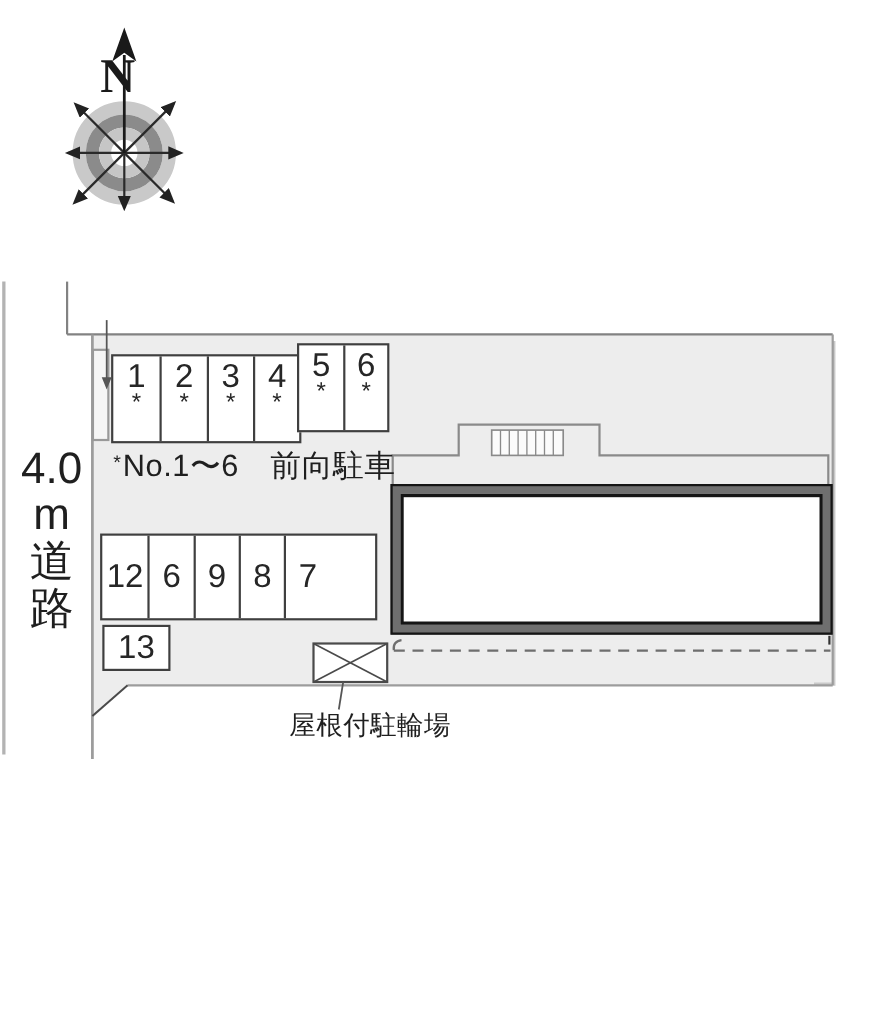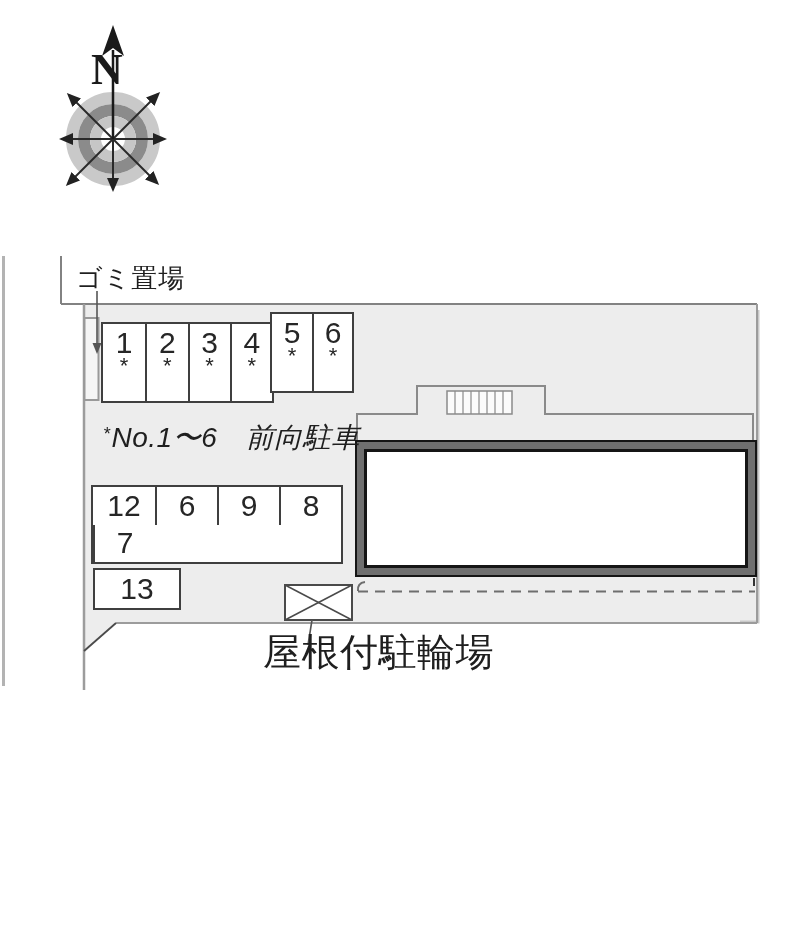--- a/index.html
+++ b/index.html
@@ -17,41 +17,41 @@
   .stall-cell{
     display:flex;flex-direction:column;align-items:center;justify-content:flex-start;
     border-left:2px solid #3f3f3f;padding-top:3px;box-sizing:border-box;
   }
   .stall-cell:first-child{border-left:none;}
   .stall-cell.center{justify-content:center;padding-top:0;}
   .stall-num{font-size:30px;line-height:32px;color:#262626;}
   .stall-star{font-size:22px;line-height:14px;height:14px;color:#262626;}
   .group-a{left:101px;top:322px;width:173px;height:81px;grid-template-columns:repeat(4,1fr);}
   .group-b{left:270px;top:312px;width:84px;height:81px;grid-template-columns:repeat(2,1fr);}
-  .group-c{left:91px;top:485px;width:252px;height:79px;grid-template-columns:repeat(4,1fr);}
-  .group-d{left:93px;top:568px;width:88px;height:42px;grid-template-columns:1fr;}
+  .group-c{left:91px;top:485px;width:252px;height:79px;grid-template-columns:repeat(6,1fr);}
+  .group-d{left:93px;top:568px;width:62px;height:42px;grid-template-columns:1fr;}
   
   .building{
     position:absolute;left:355px;top:440px;width:402px;height:137px;
     background:#6f6f6f;border:2.5px solid #151515;box-sizing:border-box;
   }
   .building-inner{
     position:absolute;left:7px;top:7px;right:7px;bottom:7px;
     background:#ffffff;border:3.5px solid #151515;box-sizing:border-box;
   }
   
   .lbl{position:absolute;white-space:nowrap;color:#1f1f1f;}
   .garbage-lbl{left:76px;top:261px;font-size:26px;letter-spacing:1px;}
   .road-lbl{
     left:14px;top:405px;width:66px;text-align:center;
     font-size:40px;line-height:1.06;white-space:pre-line;
   }
-  .note-lbl{left:103px;top:419px;font-size:28px;letter-spacing:0.5px;font-style:italic;}
+  .note-lbl{left:103px;top:405px;font-size:28px;letter-spacing:0.5px;}
   .note-bullet{font-size:18px;vertical-align:7px;margin-right:1px;}
-  .bicycle-lbl{left:263px;top:627px;font-size:38px;letter-spacing:0.5px;}
+  .bicycle-lbl{left:263px;top:643px;font-size:24px;letter-spacing:0.5px;}
 </style>
 </head>
 <body>
 
 <div class="canvas">
 
   <svg class="abs" style="left:0;top:0;" width="800" height="940" viewBox="0 0 800 940">
 
     <polygon points="85,304 757,304 757,623 116,623 85,652" fill="#ededed"></polygon>
 
@@ -167,22 +167,25 @@
       <span class="stall-num">7</span>
     </div>
   </div>
 
   <div class="stall-group group-d">
     <div class="stall-cell center">
       <span class="stall-num">13</span>
     </div>
   </div>
 
-  <div class="lbl garbage-lbl">ゴミ置場</div>
 
+  <div class="lbl road-lbl">4.0
+m
+道
+路</div>
 
   <div class="lbl note-lbl">
     <span class="note-bullet">*</span><span>No.1〜6　前向駐車</span>
   </div>
 
   <div class="lbl bicycle-lbl">屋根付駐輪場</div>
 
 </div>
 
 </body></html>

